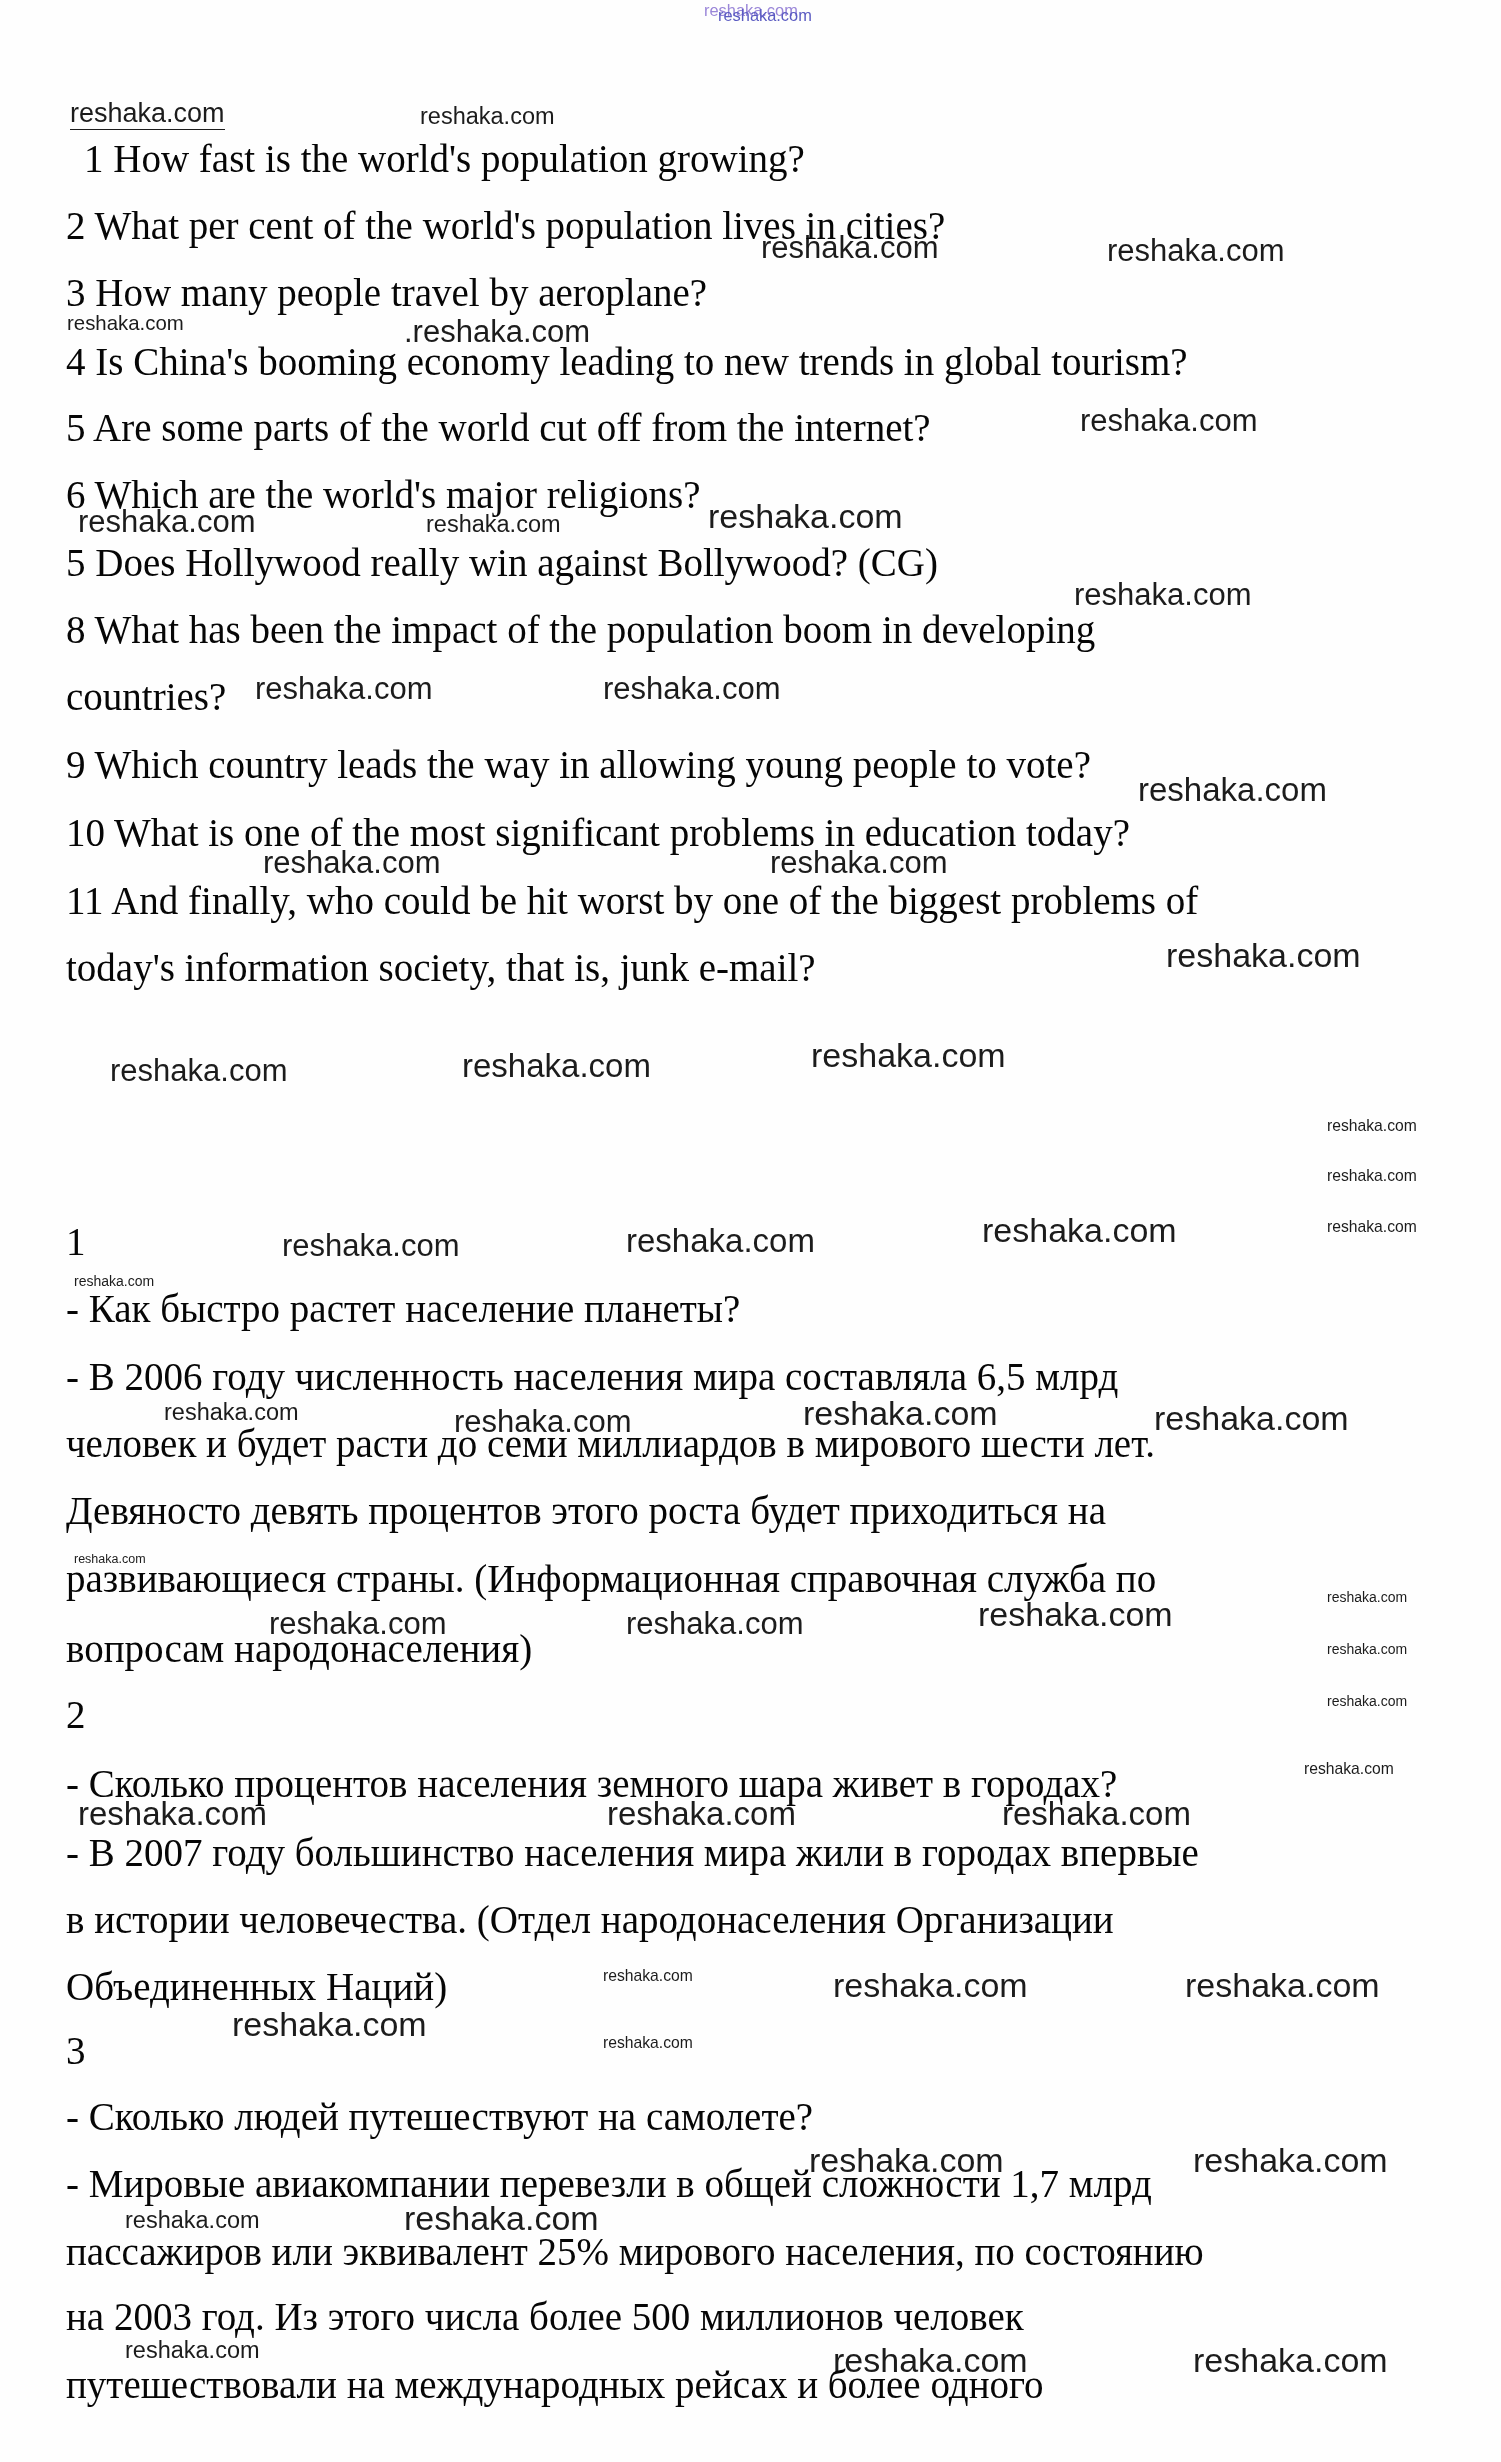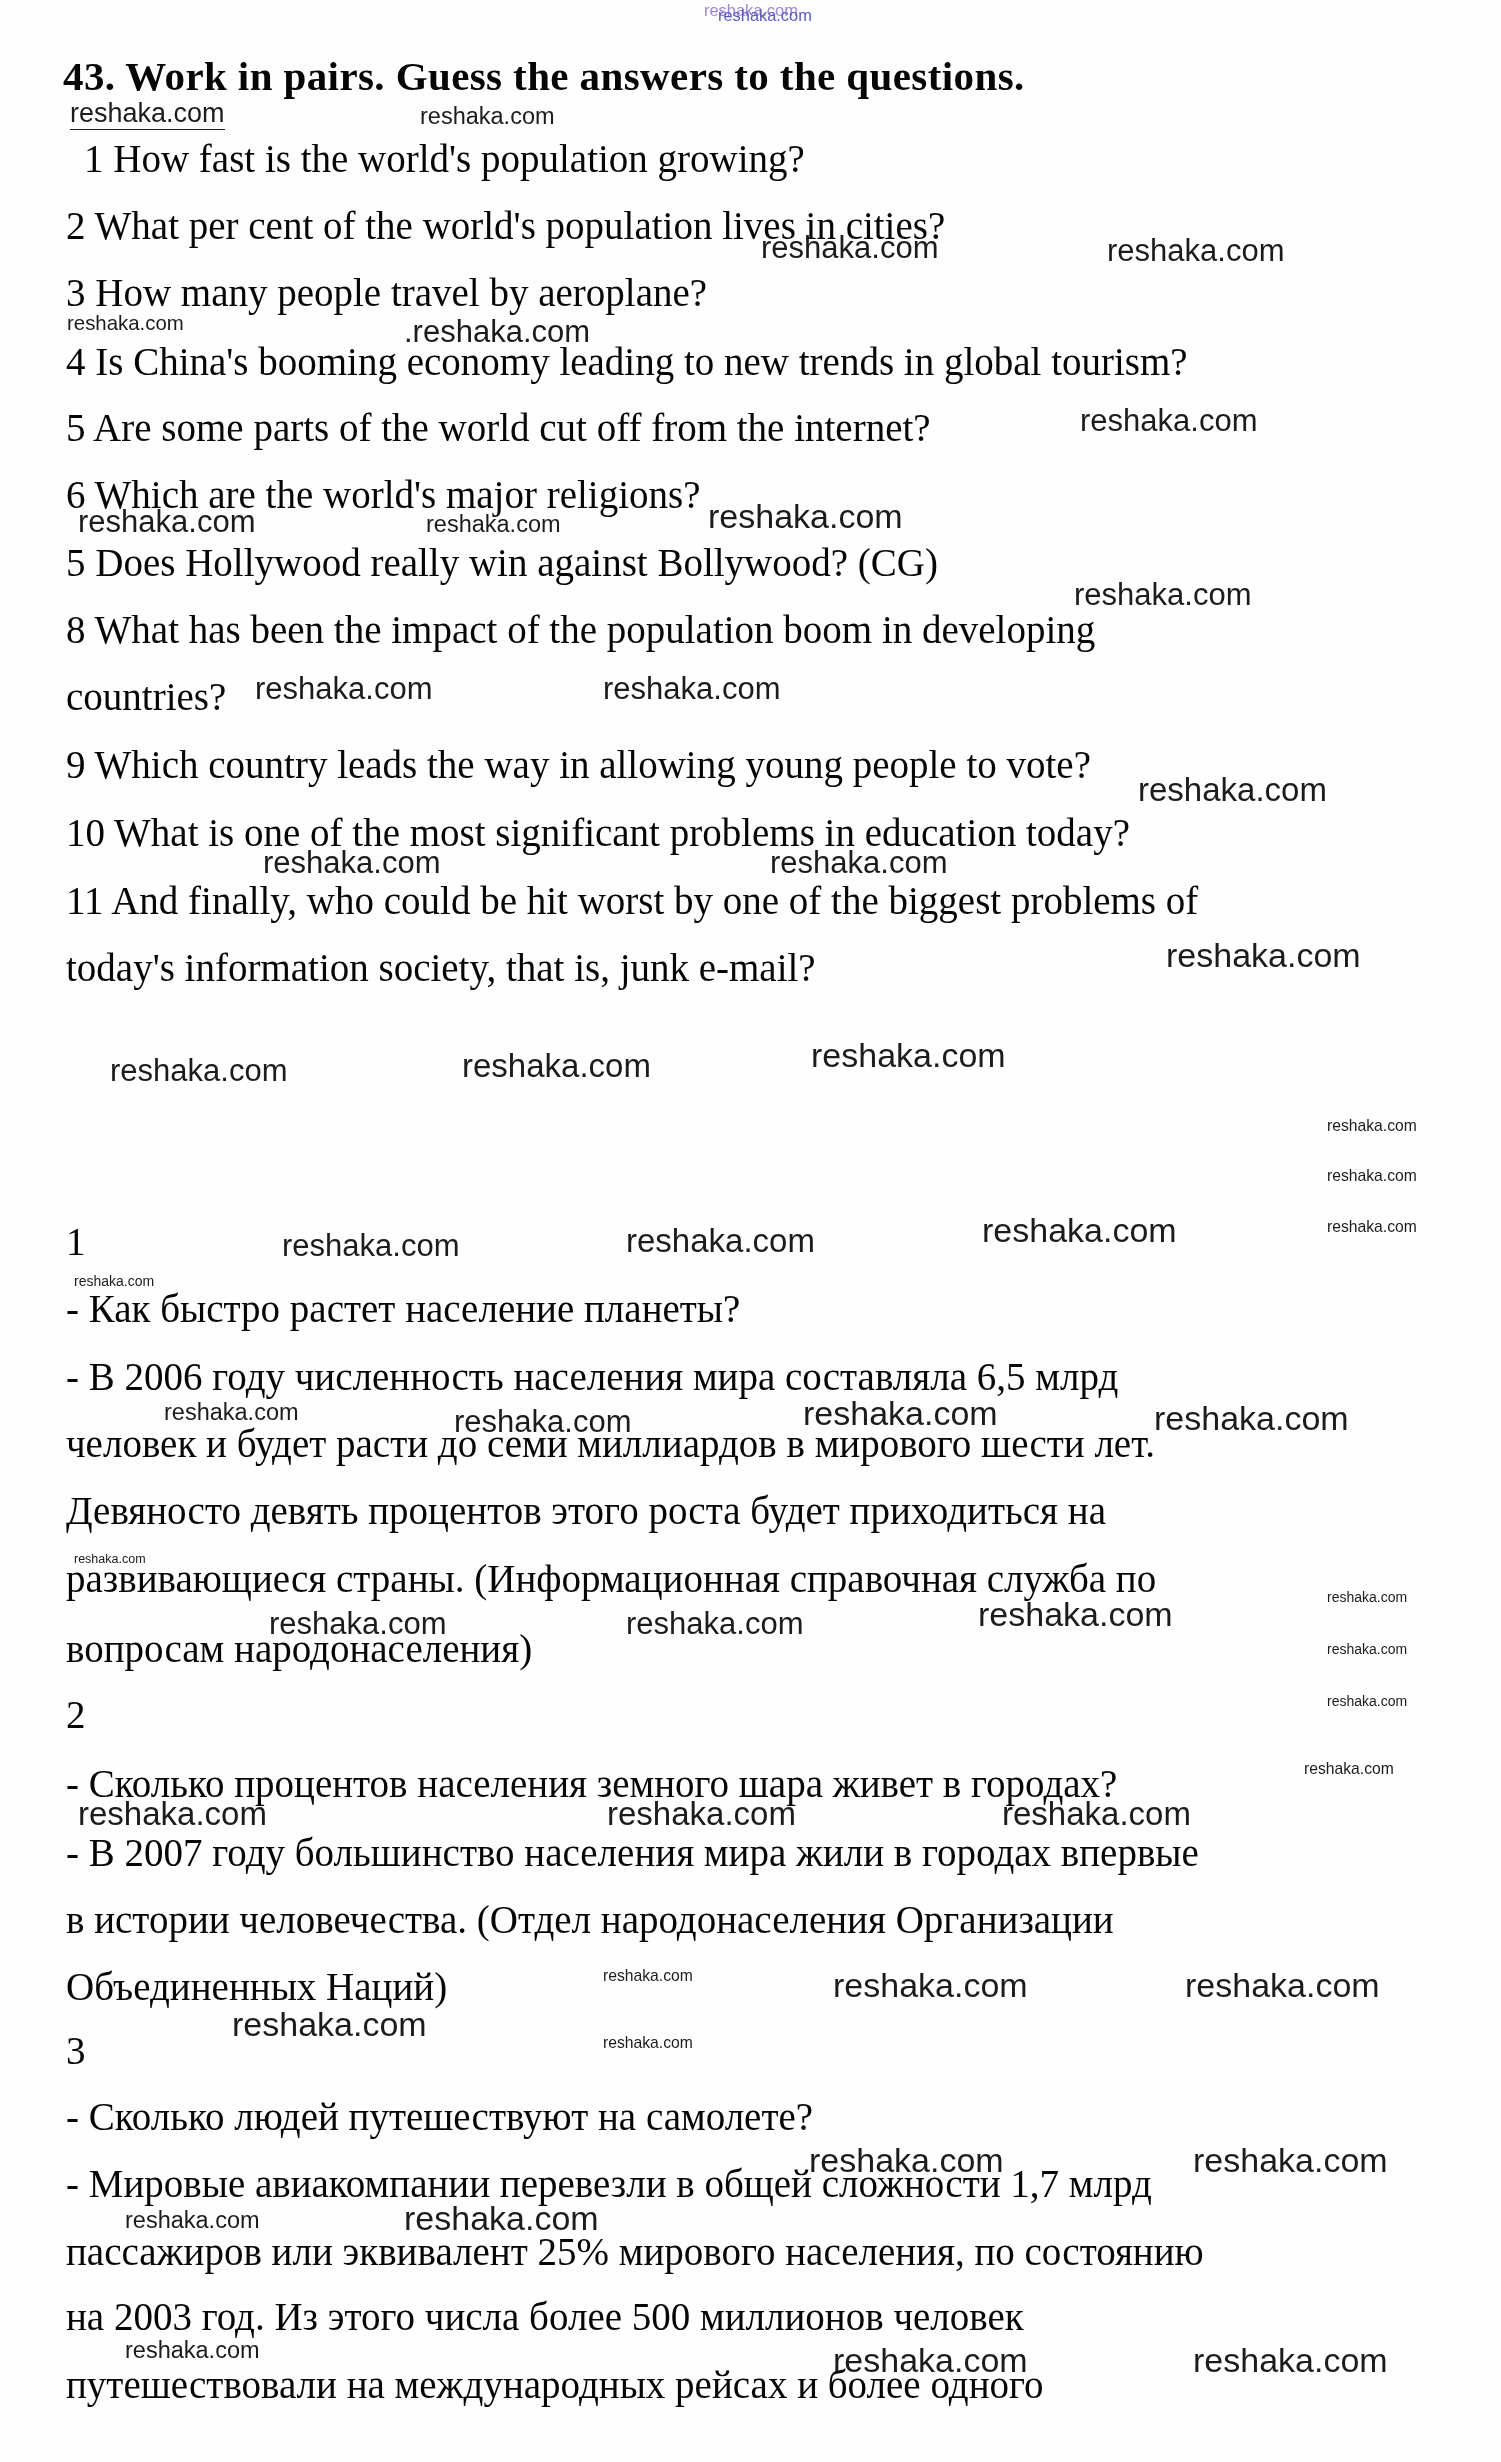--- a/index.html
+++ b/index.html
@@ -92,21 +92,20 @@
       <span class="wm" style="left: 232px; top: 2007px; font-size: 34px;">reshaka.com</span>
       <span class="wm" style="left: 603px; top: 2035px; font-size: 15.7px;">reshaka.com</span>
       <span class="wm" style="left: 809px; top: 2143px; font-size: 34px;">reshaka.com</span>
       <span class="wm" style="left: 1193px; top: 2143px; font-size: 34px;">reshaka.com</span>
       <span class="wm" style="left: 125px; top: 2209px; font-size: 23.5px;">reshaka.com</span>
       <span class="wm" style="left: 404px; top: 2201px; font-size: 34px;">reshaka.com</span>
       <span class="wm" style="left: 125px; top: 2339px; font-size: 23.5px;">reshaka.com</span>
       <span class="wm" style="left: 833px; top: 2343px; font-size: 34px;">reshaka.com</span>
       <span class="wm" style="left: 1193px; top: 2343px; font-size: 34px;">reshaka.com</span>
     </div>
-  <h1 class="title title-en">43. Work in pairs. Guess the answers to the questions.</h1>
   <div>
       <div class="line" style="left: 84px; top: 138px;">1 How fast is the world's population growing?</div>
       <div class="line" style="left: 66px; top: 205px;">2 What per cent of the world's population lives in cities?</div>
       <div class="line" style="left: 66px; top: 272px;">3 How many people travel by aeroplane?</div>
       <div class="line" style="left: 66px; top: 341px;">4 Is China's booming economy leading to new trends in global tourism?</div>
       <div class="line" style="left: 66px; top: 407px;">5 Are some parts of the world cut off from the internet?</div>
       <div class="line" style="left: 66px; top: 474px;">6 Which are the world's major religions?</div>
       <div class="line" style="left: 66px; top: 542px;">5 Does Hollywood really win against Bollywood? (CG)</div>
       <div class="line" style="left: 66px; top: 609px;">8 What has been the impact of the population boom in developing</div>
       <div class="line" style="left: 66px; top: 676px;">countries?</div>

